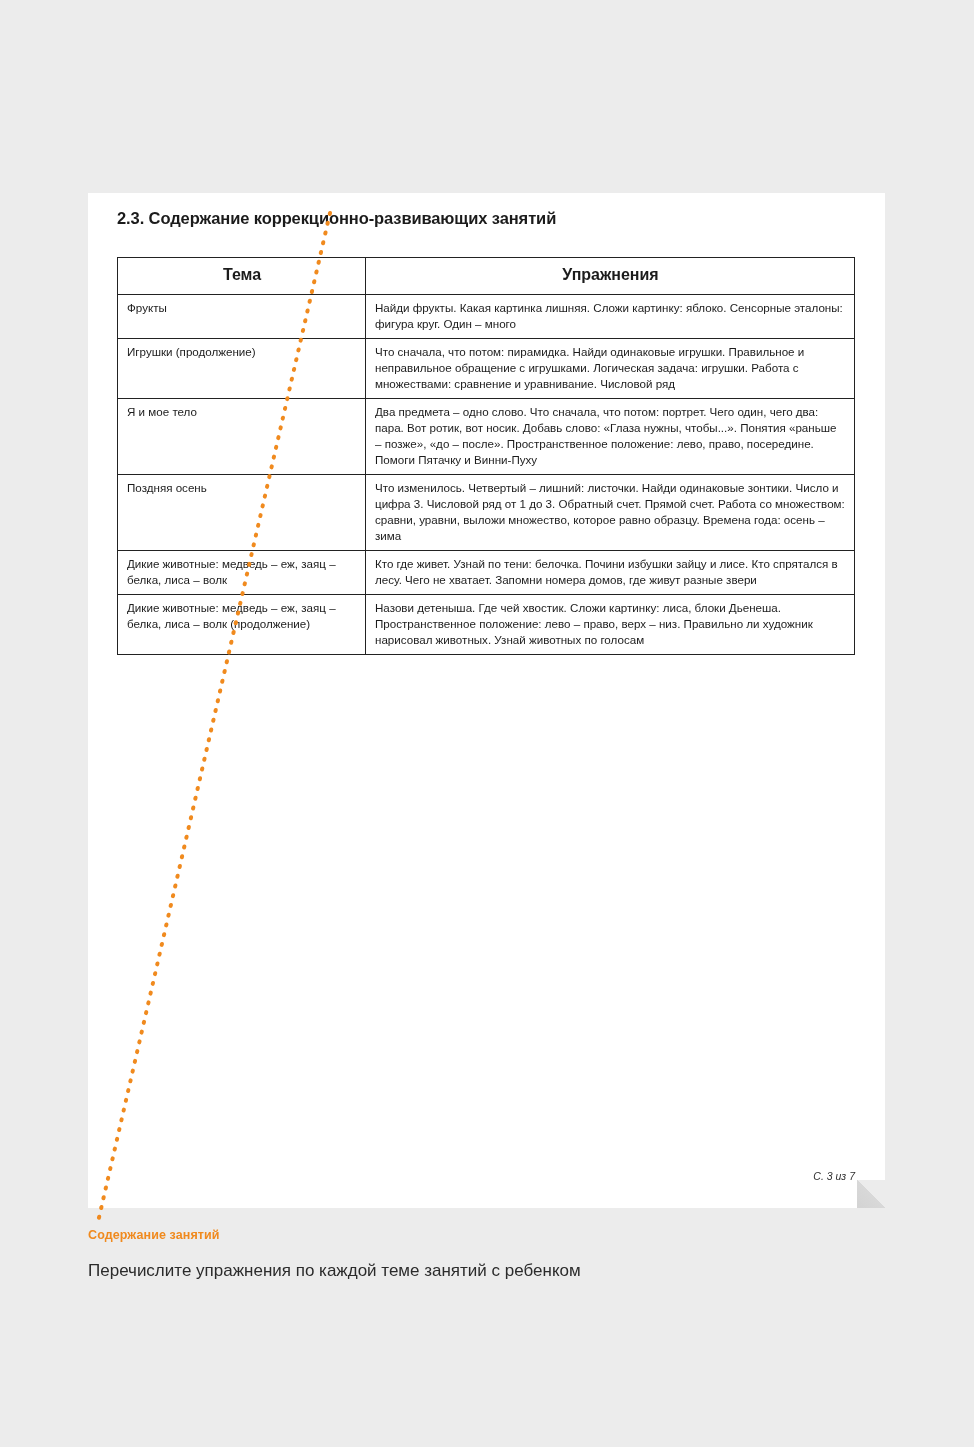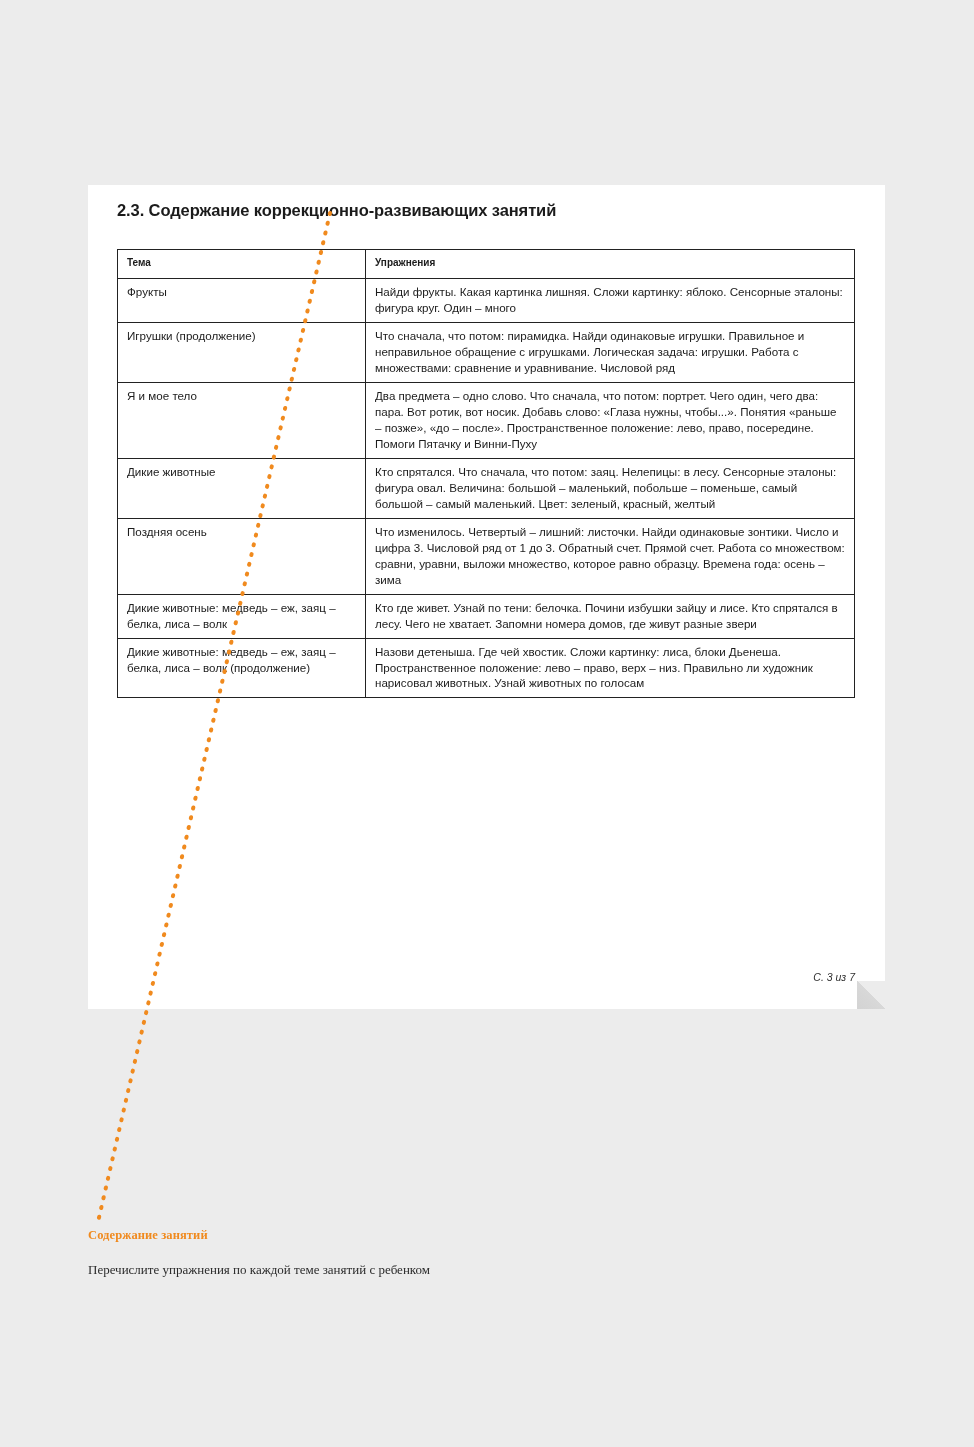--- a/index.html
+++ b/index.html
@@ -15,23 +15,23 @@
     color: #1a1a1a;
     position: relative;
     overflow: hidden;
     -webkit-font-smoothing: antialiased;
   }
 
   
   .page-sheet {
     position: absolute;
     left: 88px;
-    top: 185px;
+    top: 193px;
     width: 797px;
-    height: 824px;
+    height: 1015px;
     background: #ffffff;
   }
   
   .page-fold {
     position: absolute;
     right: 0;
     bottom: 0;
     width: 28px;
     height: 28px;
     background: linear-gradient(225deg, #ececec 0%, #ececec 49.5%, #d8d8d8 50%, #d3d3d3 100%);
@@ -60,23 +60,23 @@
     line-height: 1.38;
     color: #1c1c1c;
   }
   .content-table th,
   .content-table td {
     border: 1px solid #222222;
     vertical-align: top;
     padding: 5px 8px 6px 9px;
   }
   .content-table th {
-    text-align: left;
+    text-align: center;
     font-weight: bold;
-    font-size: 10px;
+    font-size: 16px;
     padding-top: 6px;
     padding-bottom: 8px;
   }
   .col-theme  { width: 248px; }
   .col-exer   { width: 489px; }
 
   
   .page-number {
     position: absolute;
     right: 30px;
@@ -97,31 +97,30 @@
     height: 1447px;
     pointer-events: none;
   }
 
   
   .annotation {
     position: absolute;
     left: 88px;
     top: 1228px;
     width: 760px;
-    font-family: Liberation Serif, serif;
   }
   .annotation-title {
     font-size: 12.5px;
     font-weight: bold;
     color: #f08a1e;
     margin: 0 0 19px 0;
     letter-spacing: 0.1px;
   }
   .annotation-line {
-    font-size: 13px;
+    font-size: 17px;
     color: #2b2b2b;
     margin: 0 0 21px 0;
     line-height: 1.2;
   }
 </style>
 </head>
 <body>
 
 <div class="page-sheet">
 
@@ -145,24 +144,20 @@
         </tr>
         <tr>
           <td>Игрушки (продолжение)</td>
           <td>Что сначала, что потом: пирамидка. Найди одинаковые игрушки. Правильное и неправильное обращение с игрушками. Логическая задача: игрушки. Работа с множествами: сравнение и уравнивание. Числовой ряд</td>
         </tr>
         <tr>
           <td>Я и мое тело</td>
           <td>Два предмета – одно слово. Что сначала, что потом: портрет. Чего один, чего два: пара. Вот ротик, вот носик. Добавь слово: «Глаза нужны, чтобы...». Понятия «раньше – позже», «до – после». Пространственное положение: лево, право, посередине. Помоги Пятачку и Винни-Пуху</td>
         </tr>
         <tr>
-          <td>Дикие животные</td>
-          <td>Кто спрятался. Что сначала, что потом: заяц. Нелепицы: в лесу. Сенсорные эталоны: фигура овал. Величина: большой – маленький, побольше – поменьше, самый большой – самый маленький. Цвет: зеленый, красный, желтый</td>
-        </tr>
-        <tr>
           <td>Поздняя осень</td>
           <td>Что изменилось. Четвертый – лишний: листочки. Найди одинаковые зонтики. Число и цифра 3. Числовой ряд от 1 до 3. Обратный счет. Прямой счет. Работа со множеством: сравни, уравни, выложи множество, которое равно образцу. Времена года: осень – зима</td>
         </tr>
         <tr>
           <td>Дикие животные: медведь – еж, заяц – белка, лиса – волк</td>
           <td>Кто где живет. Узнай по тени: белочка. Почини избушки зайцу и лисе. Кто спрятался в лесу. Чего не хватает. Запомни номера домов, где живут разные звери</td>
         </tr>
         <tr>
           <td>Дикие животные: медведь – еж, заяц – белка, лиса – волк (продолжение)</td>
           <td>Назови детеныша. Где чей хвостик. Сложи картинку: лиса, блоки Дьенеша. Пространственное положение: лево – право, верх – низ. Правильно ли художник нарисовал животных. Узнай животных по голосам</td>

